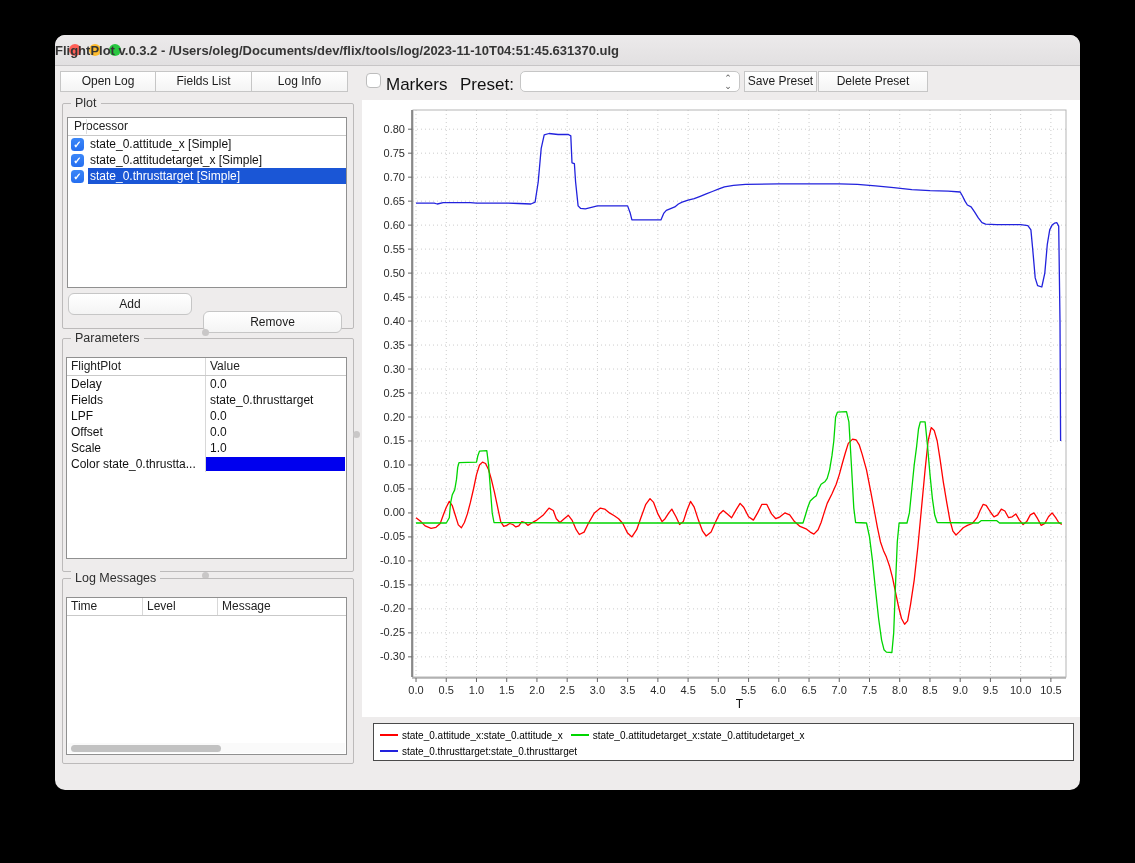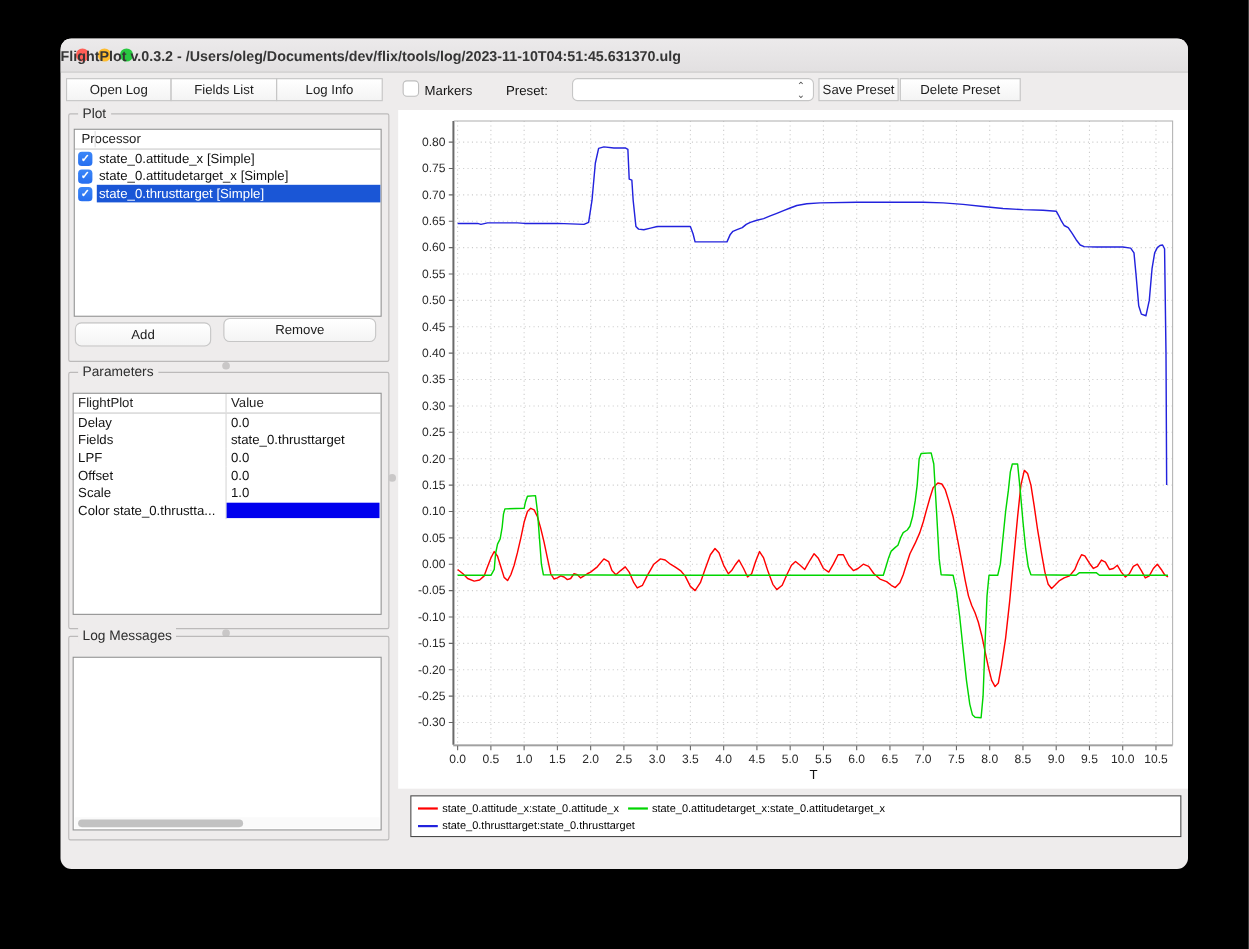--- a/index.html
+++ b/index.html
@@ -12,21 +12,21 @@
     background:linear-gradient(#eceaeb,#e2e0e1);border-bottom:1px solid #c7c5c6;}
   .light{position:absolute;top:9px;width:12px;height:12px;border-radius:50%;}
   .title{position:absolute;left:0;right:0;top:0;height:30px;line-height:31px;
     text-align:left;font-size:13px;font-weight:bold;color:#353535;white-space:nowrap;}
   
   .tbtn{position:absolute;top:36px;height:21px;background:linear-gradient(#fff,#f4f4f4);
     border:1px solid #c6c6c6;box-sizing:border-box;font-size:12px;color:#1c1c1c;
     text-align:center;line-height:19px;}
   .rbtn{border-radius:5px;}
   .cb{position:absolute;box-sizing:border-box;background:#fff;border:1px solid #bdbdbd;border-radius:4px;}
-  .lbl{position:absolute;font-size:12px;color:#111;white-space:nowrap;}
+  .lbl{position:absolute;font-size:17px;color:#111;white-space:nowrap;}
   .combo{position:absolute;left:465px;top:36px;width:220px;height:21px;background:#fff;
     border:1px solid #c6c6c6;border-radius:5px;box-sizing:border-box;}
   .combo .stepper{position:absolute;right:3px;top:0;width:16px;height:19px;color:#555;
     font-size:9px;line-height:8px;text-align:center;padding-top:2px;box-sizing:border-box;}
   
   .tpanel{position:absolute;border:1px solid #bcbaba;border-radius:2px;}
   .tpanel>.ptitle{position:absolute;top:-9px;left:8px;background:#eeecec;padding:0 4px;
     font-size:12.5px;color:#2e2e2e;line-height:16px;}
   .listbox{position:absolute;background:#fff;border:1px solid #909090;box-sizing:border-box;overflow:hidden;}
   .lhead{height:17px;border-bottom:1px solid #c9c9c9;font-size:12px;color:#222;
@@ -96,21 +96,21 @@
           <span class="ck">✓</span>
           <div class="ltext">state_0.attitudetarget_x [Simple]</div>
         </div>
         <div class="lrow sel">
           <span class="ck">✓</span>
           <div class="ltext">state_0.thrusttarget [Simple]</div>
         </div>
       </div>
   </div>
   <div class="tbtn rbtn" style="left:13px;top:258px;width:124px;height:22px;line-height:20px;border-radius:6px;">Add</div>
-  <div class="tbtn rbtn" style="left:148px;top:254px;width:139px;height:22px;line-height:20px;border-radius:6px;">Remove</div>
+  <div class="tbtn rbtn" style="left:148px;top:276px;width:139px;height:22px;line-height:20px;border-radius:6px;">Remove</div>
   <div class="dot" style="left:147px;top:294px;"></div>
 
   <div class="tpanel" style="left:7px;top:303px;width:290px;height:232px;">
     <span class="ptitle">Parameters</span>
   </div>
   <div class="listbox" style="left:11px;top:322px;width:281px;height:202px;">
     <div class="prow phead">
       <div class="pc1">FlightPlot</div>
       <div class="pc2">Value</div>
     </div>
@@ -142,20 +142,25 @@
           </div>
         </div>
       </div>
   </div>
   <div class="dot" style="left:147px;top:537px;"></div>
 
   <div class="tpanel" style="left:7px;top:543px;width:290px;height:184px;">
     <span class="ptitle">Log Messages</span>
   </div>
   <div class="listbox" style="left:11px;top:562px;width:281px;height:158px;">
+    <div class="prow phead">
+      <div class="pc1" style="width:76px;">Time</div>
+      <div class="pc1" style="width:75px;">Level</div>
+      <div class="pc2">Message</div>
+    </div>
     <div class="hscroll">
       <div class="hthumb"></div>
     </div>
   </div>
   <div class="dot" style="left:298px;top:396px;"></div>
 
   <div class="chartpanel">
     <svg id="chart-svg" width="718" height="617">
         <line x1="54.023148148148145" y1="10" x2="54.023148148148145" y2="577" stroke="#cccccc" stroke-width="1" stroke-dasharray="1,3"></line>
         <line x1="84.25462962962963" y1="10" x2="84.25462962962963" y2="577" stroke="#cccccc" stroke-width="1" stroke-dasharray="1,3"></line>

